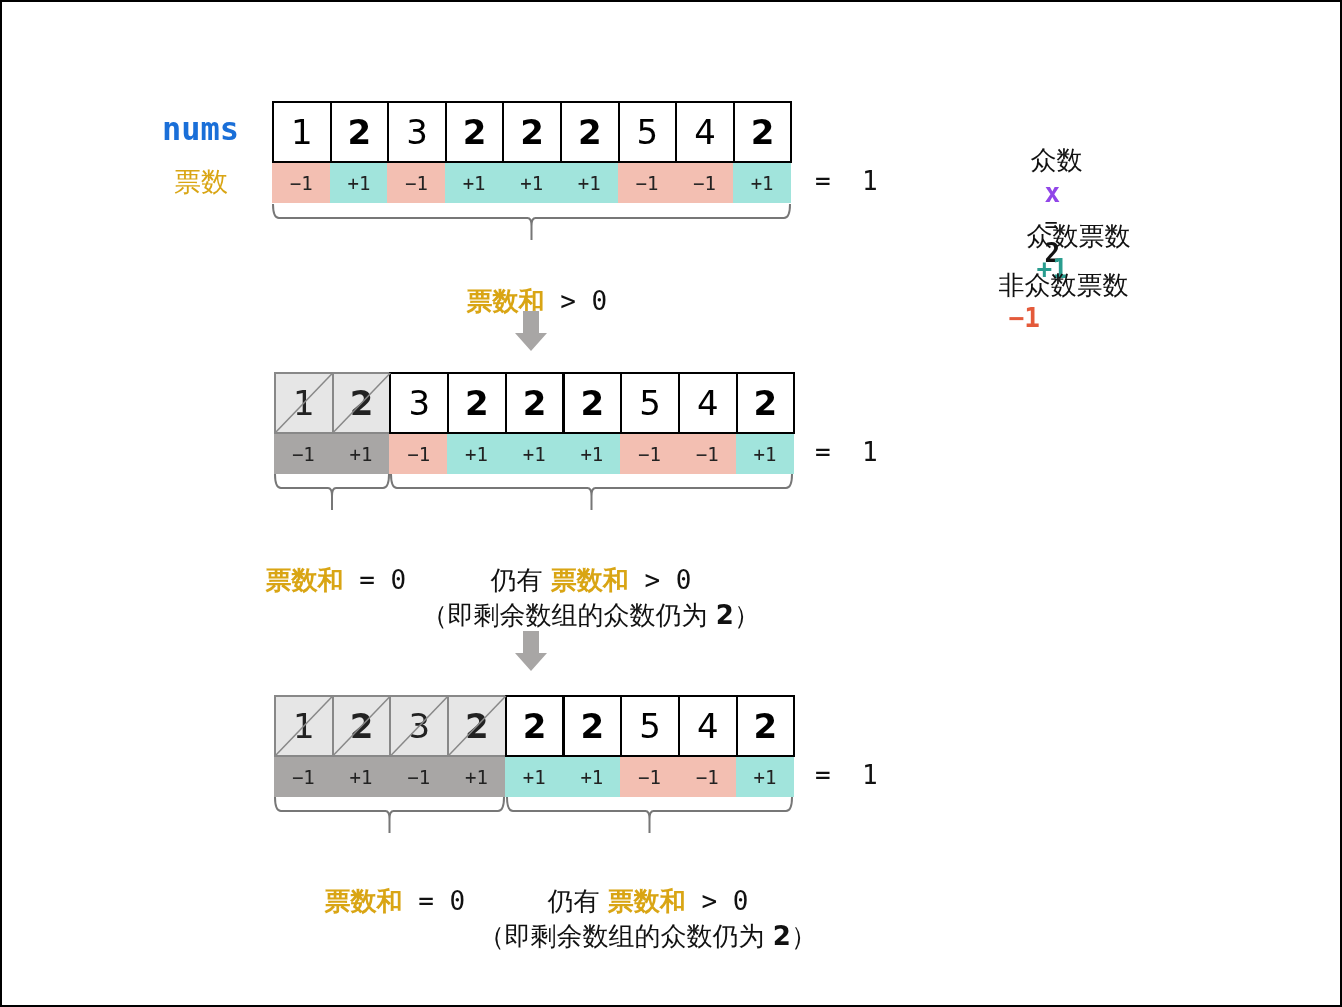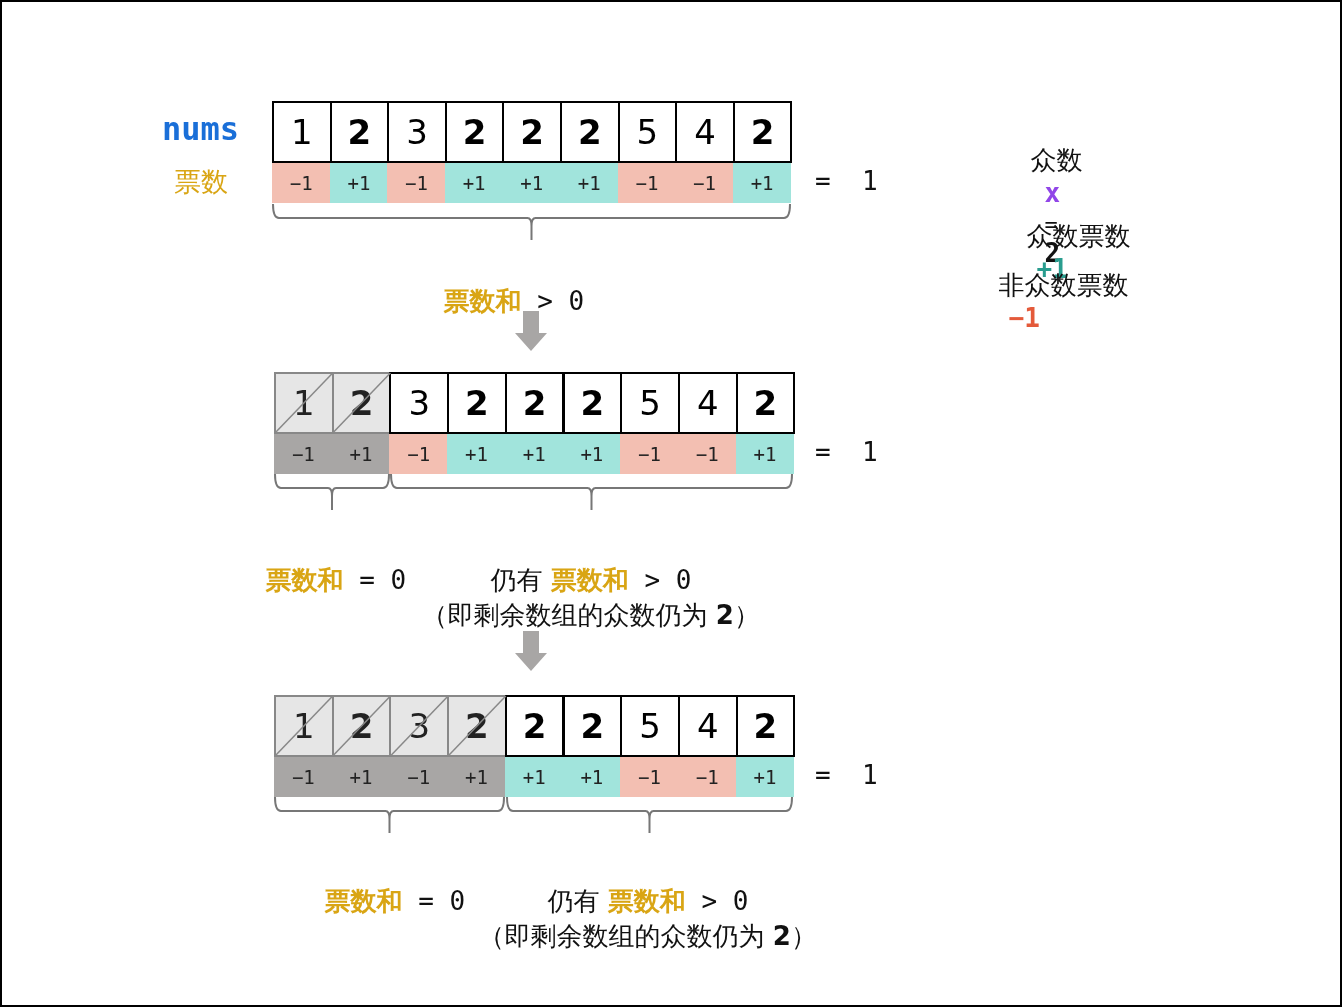--- a/index.html
+++ b/index.html
@@ -100,21 +100,21 @@
     <div class="cell" style="left: 677.9px; top: 695px; width: 59.7px; height: 62px;">4</div>
     <div class="vote" style="left: 677.9px; top: 757px; width: 58.7px; background: rgb(243, 191, 178);">−1</div>
     <div class="cell bold" style="left: 735.6px; top: 695px; width: 59.7px; height: 62px;">2</div>
     <div class="vote" style="left: 735.6px; top: 757px; width: 58.7px; background: rgb(161, 228, 220);">+1</div>
   </div>
 
 <div class="abs txt mono" style="left:815px;top:166px;">=  1</div>
 <div class="abs txt mono" style="left:815px;top:437px;">=  1</div>
 <div class="abs txt mono" style="left:815px;top:760px;">=  1</div>
 
-<div class="abs txt" style="left:427px;top:254px;">
+<div class="abs txt" style="left:450px;top:254px;">
   <span class="gold">票数和</span><span class="mono"> &gt; 0</span>
 </div>
 
 <div class="abs txt" style="left:249px;top:533px;">
   <span class="gold">票数和</span><span class="mono"> = 0</span>
 </div>
 <div class="abs txt" style="left:474px;top:533px;">
   <span>仍有 </span><span class="gold">票数和</span><span class="mono"> &gt; 0</span>
 </div>
 <div class="abs txt" style="left:405px;top:568px;">

